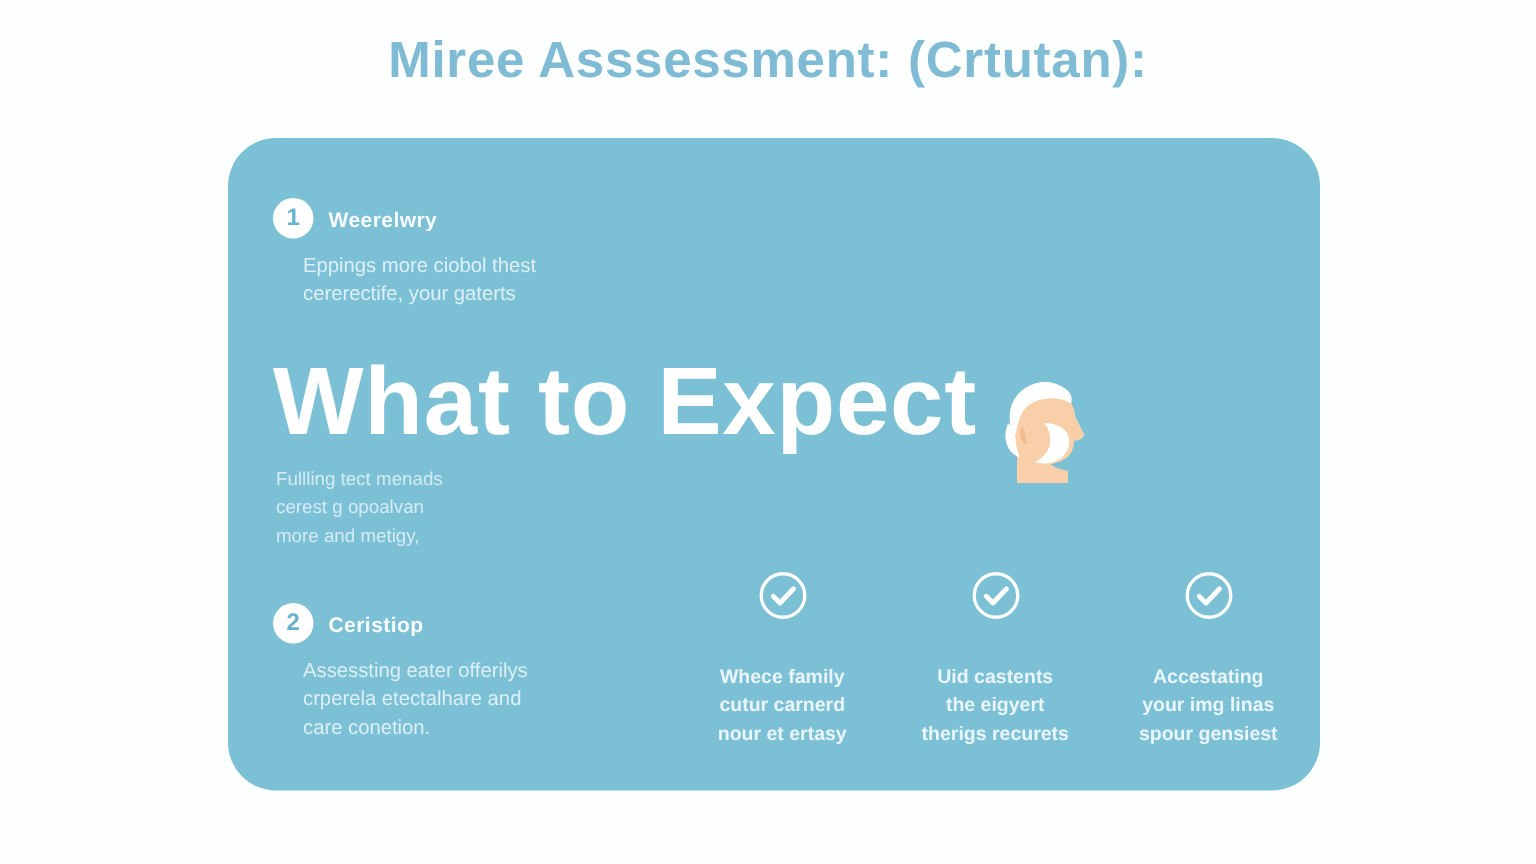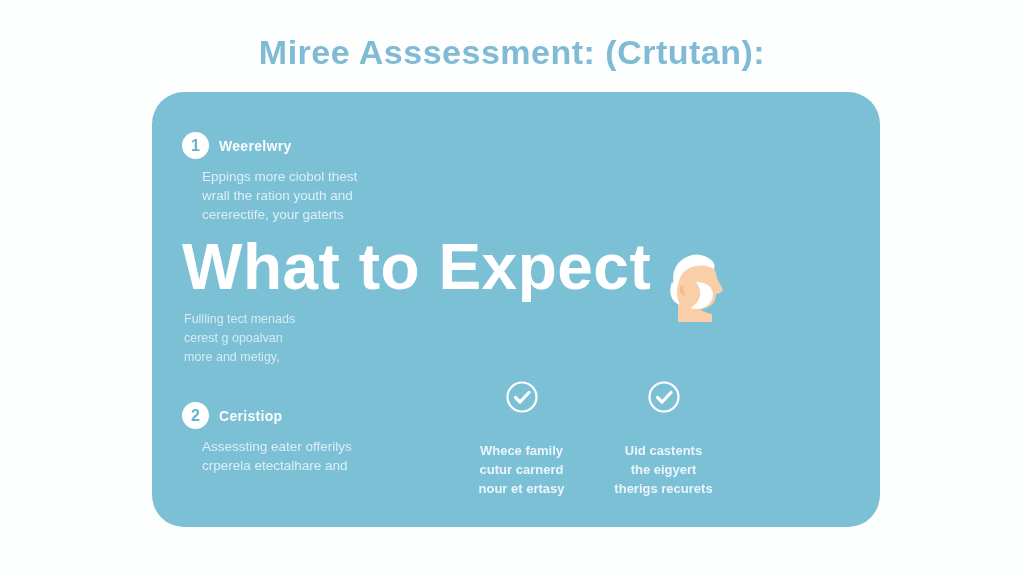--- a/index.html
+++ b/index.html
@@ -19,21 +19,21 @@
     position: absolute;
     inset: 0;
     background: #fdfefe;
   }
 
   
   .page-title {
     position: absolute;
     left: 0;
     right: 0;
-    top: 32px;
+    top: 20px;
     text-align: center;
     font-size: 34px;
     font-weight: 700;
     letter-spacing: 0.5px;
     color: #7fbbd4;
     line-height: 1.2;
     white-space: nowrap;
   }
 
   
@@ -165,21 +165,20 @@
 
   <div class="card">
 
     <div class="num-block one">
       <div class="num-head">
         <div class="num-badge">1</div>
         <div class="num-title">Weerelwry</div>
       </div>
       <div class="num-body">
         <div>Eppings more ciobol thest</div>
-        <div>wrall the ration youth and</div>
         <div>cererectife, your gaterts</div>
       </div>
     </div>
 
     <div class="hero">What to Expect</div>
     <div class="hero-sub">
       <div>Fullling tect menads</div>
       <div>cerest g opoalvan</div>
       <div>more and metigy,</div>
     </div>
@@ -204,20 +203,21 @@
     </div>
 
     <div class="num-block two">
       <div class="num-head">
         <div class="num-badge">2</div>
         <div class="num-title">Ceristiop</div>
       </div>
       <div class="num-body">
         <div>Assessting eater offerilys</div>
         <div>crperela etectalhare and</div>
+        <div>care conetion.</div>
       </div>
     </div>
 
     <div class="features">
 
       <div class="feature">
         <div class="check-wrap">
           <span class="check-icon">
             <svg viewBox="0 0 34 34" width="34" height="34" aria-hidden="true">
               <circle cx="17" cy="17" r="14.5" fill="none" stroke="#ffffff" stroke-width="2.2"></circle>
@@ -241,16 +241,31 @@
             </svg>
           </span>
         </div>
         <div class="feature-text">
           <div>Uid castents</div>
           <div>the eigyert</div>
           <div>therigs recurets</div>
         </div>
       </div>
 
+      <div class="feature">
+        <div class="check-wrap">
+          <span class="check-icon">
+            <svg viewBox="0 0 34 34" width="34" height="34" aria-hidden="true">
+              <circle cx="17" cy="17" r="14.5" fill="none" stroke="#ffffff" stroke-width="2.2"></circle>
+              <path d="M10.5 17.5 L15 22 L24 12.5" fill="none" stroke="#ffffff" stroke-width="3.2" stroke-linecap="round" stroke-linejoin="round"></path>
+            </svg>
+          </span>
+        </div>
+        <div class="feature-text">
+          <div>Accestating</div>
+          <div>your img linas</div>
+          <div>spour gensiest</div>
+        </div>
+      </div>
 
     </div>
   </div>
 </div>
 
 </body></html>

